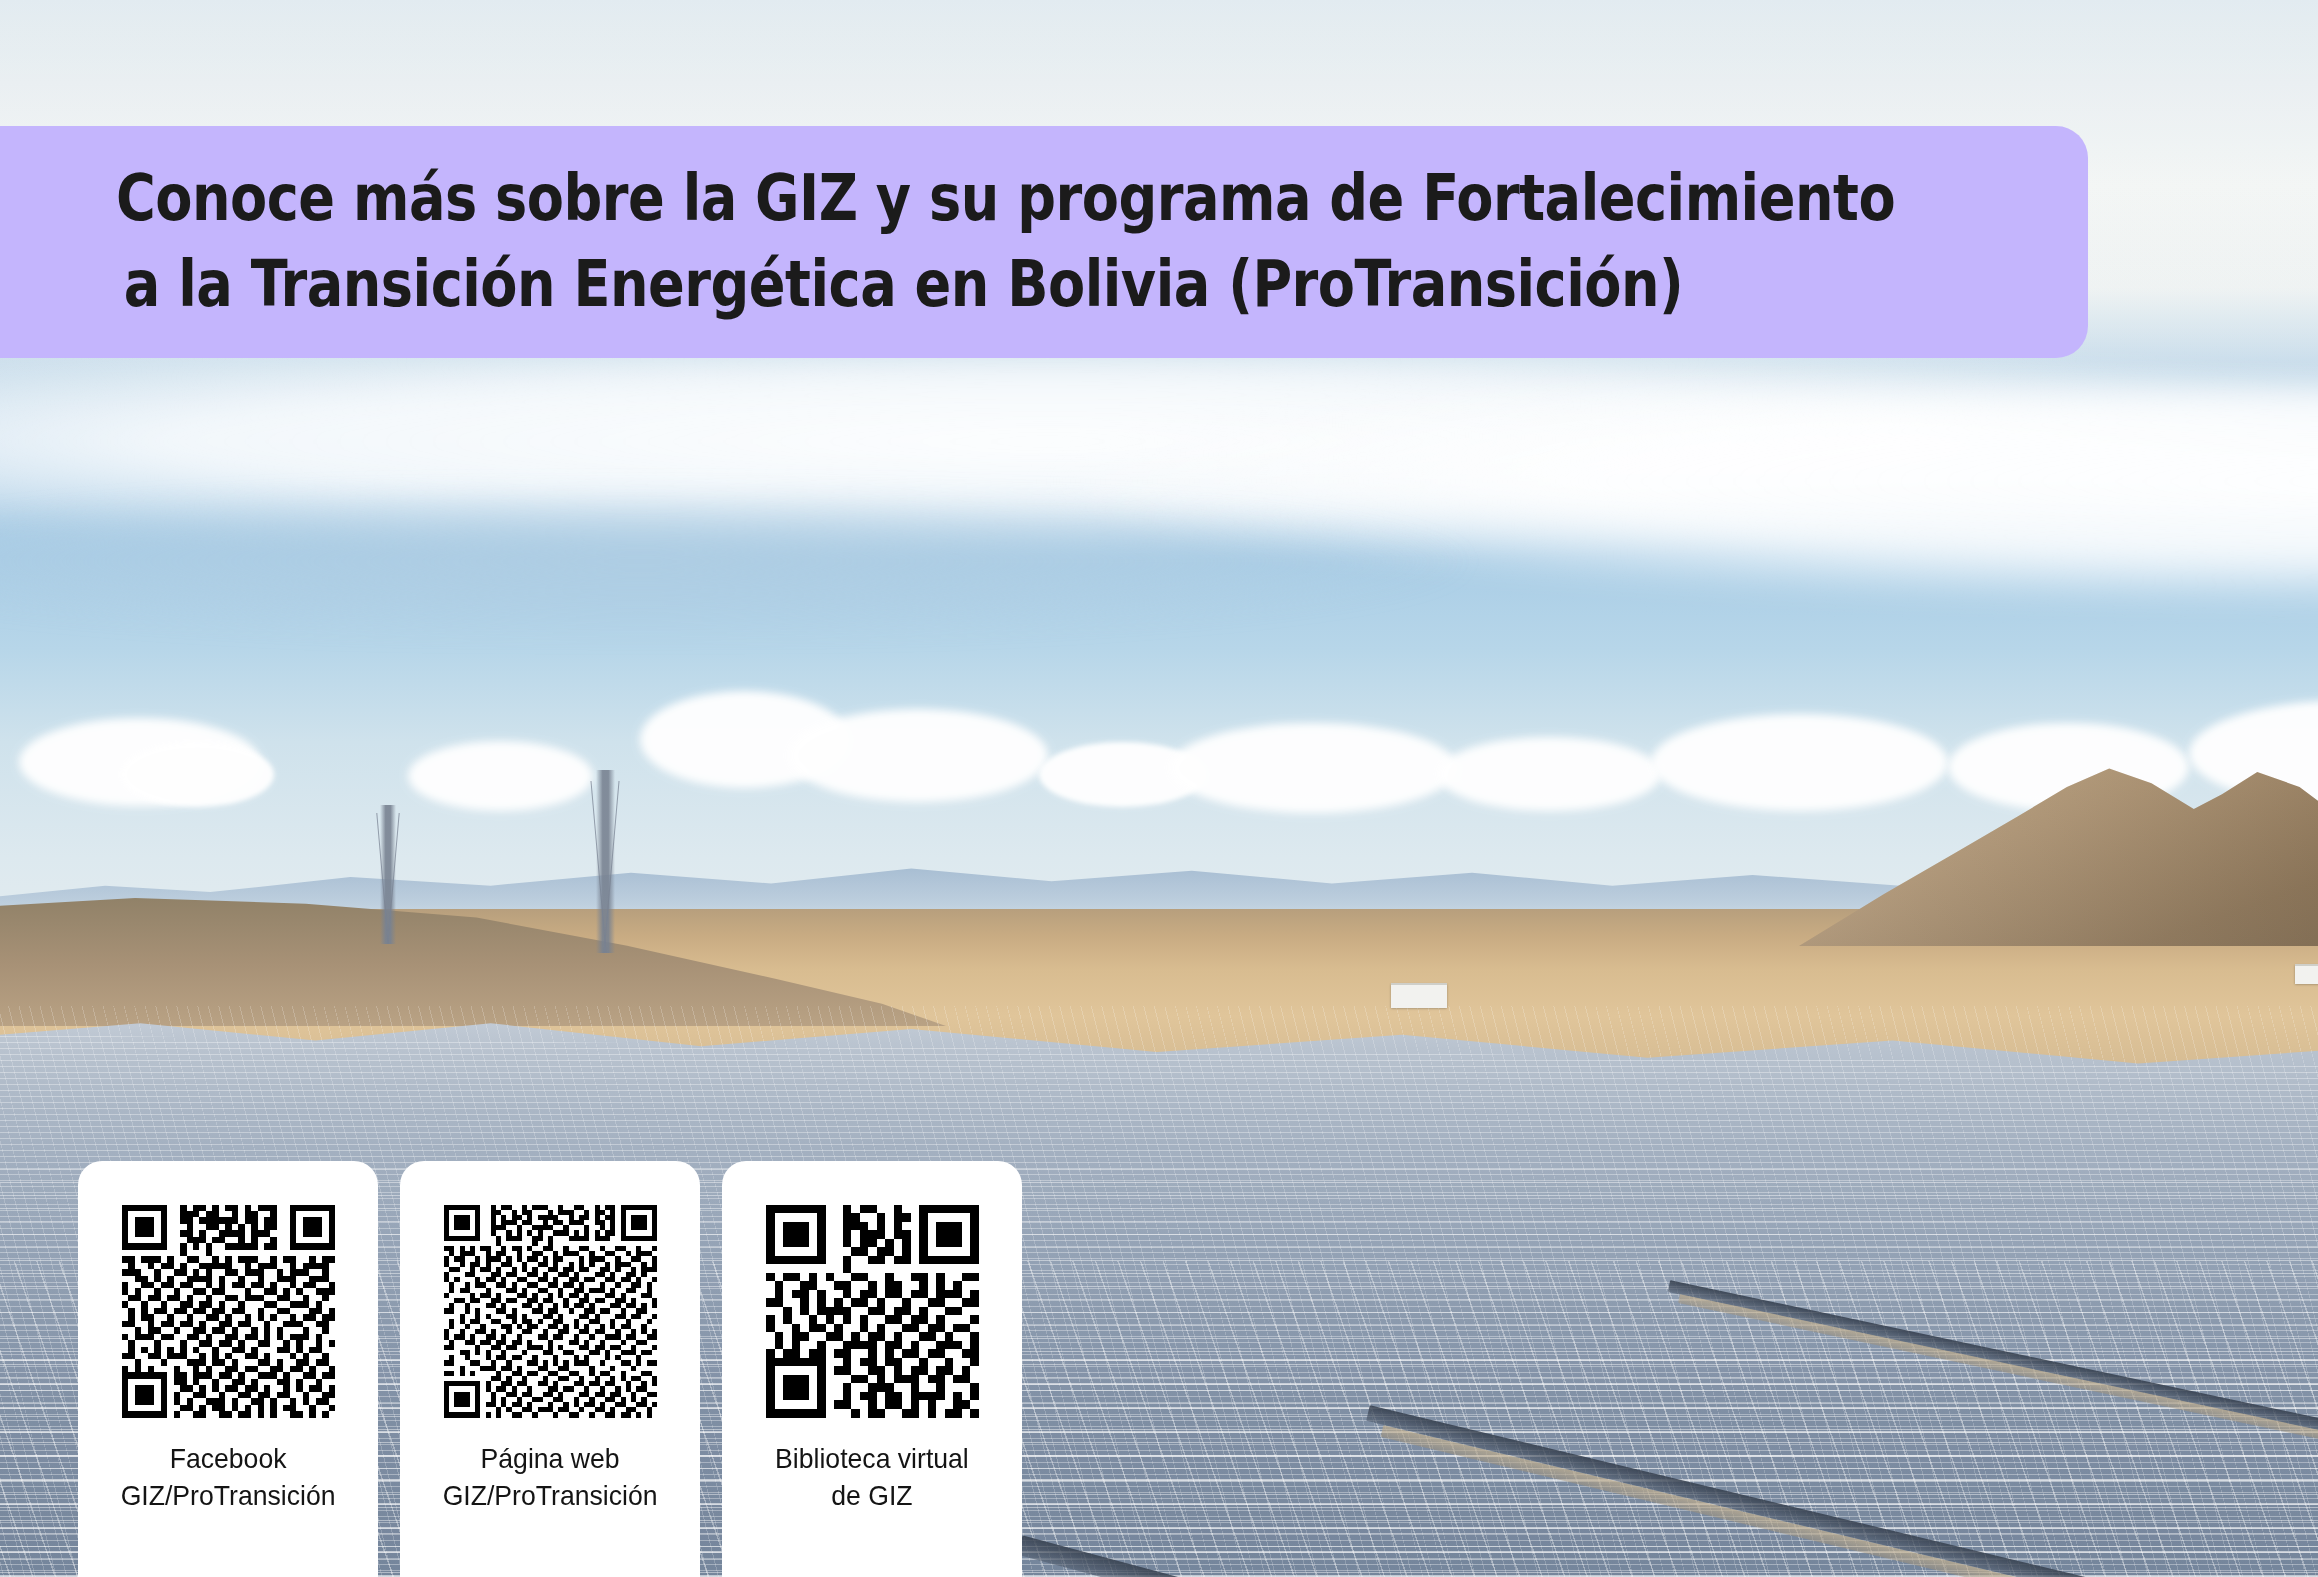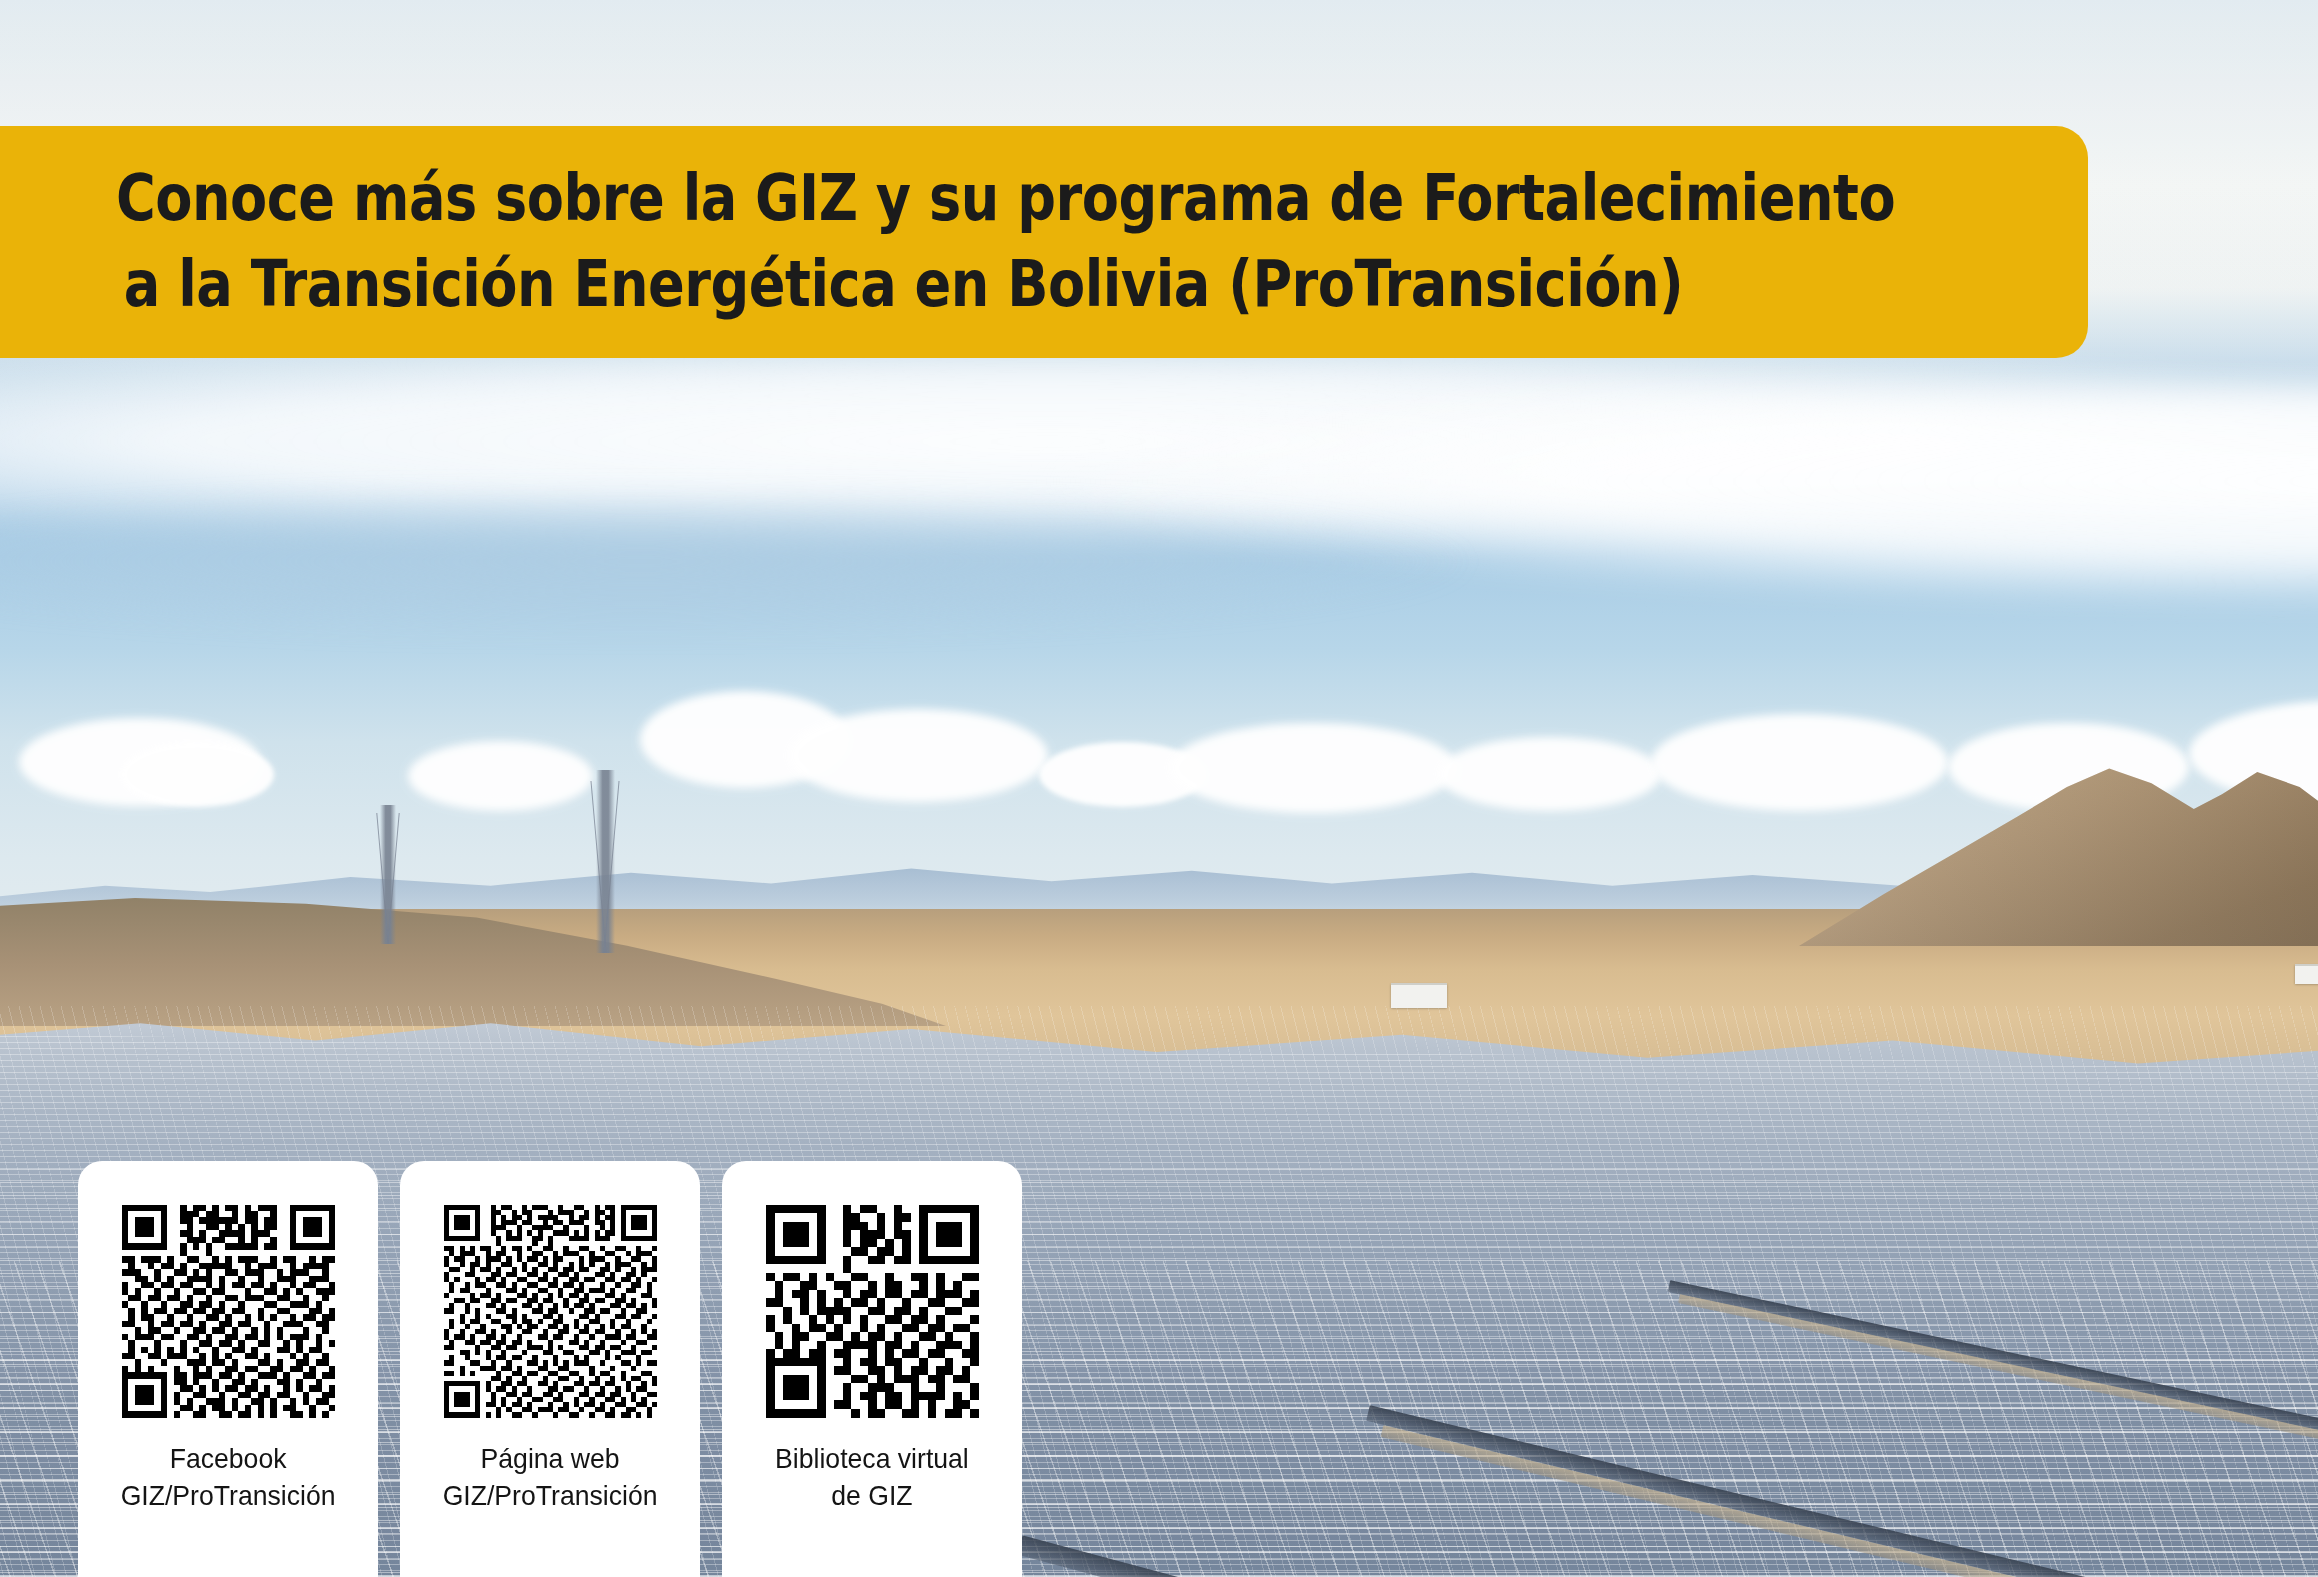--- a/index.html
+++ b/index.html
@@ -177,21 +177,21 @@
   .haze {
     position:absolute; left:0; top:0; width:3505px; height:1578px;
     background:linear-gradient(to bottom, rgba(255,255,255,.10), rgba(255,255,255,0) 35%, rgba(255,255,255,0) 70%, rgba(255,255,255,.04));
     pointer-events:none;
   }
 
   
   #title-banner {
     position:absolute; left:0px; top:126px;
     width:2088px; height:232px;
-    background:#eab308;
+    background:#c4b5fd;
     border-top-right-radius:32px;
     border-bottom-right-radius:32px;
     display:flex; flex-direction:column; justify-content:center;
     padding-left:116px;
     z-index:30;
   }
   .title-line {
     font-family:"Liberation Sans Narrow","DejaVu Sans Condensed","Liberation Sans", sans-serif;
     font-size:64px;
     font-weight:700;

